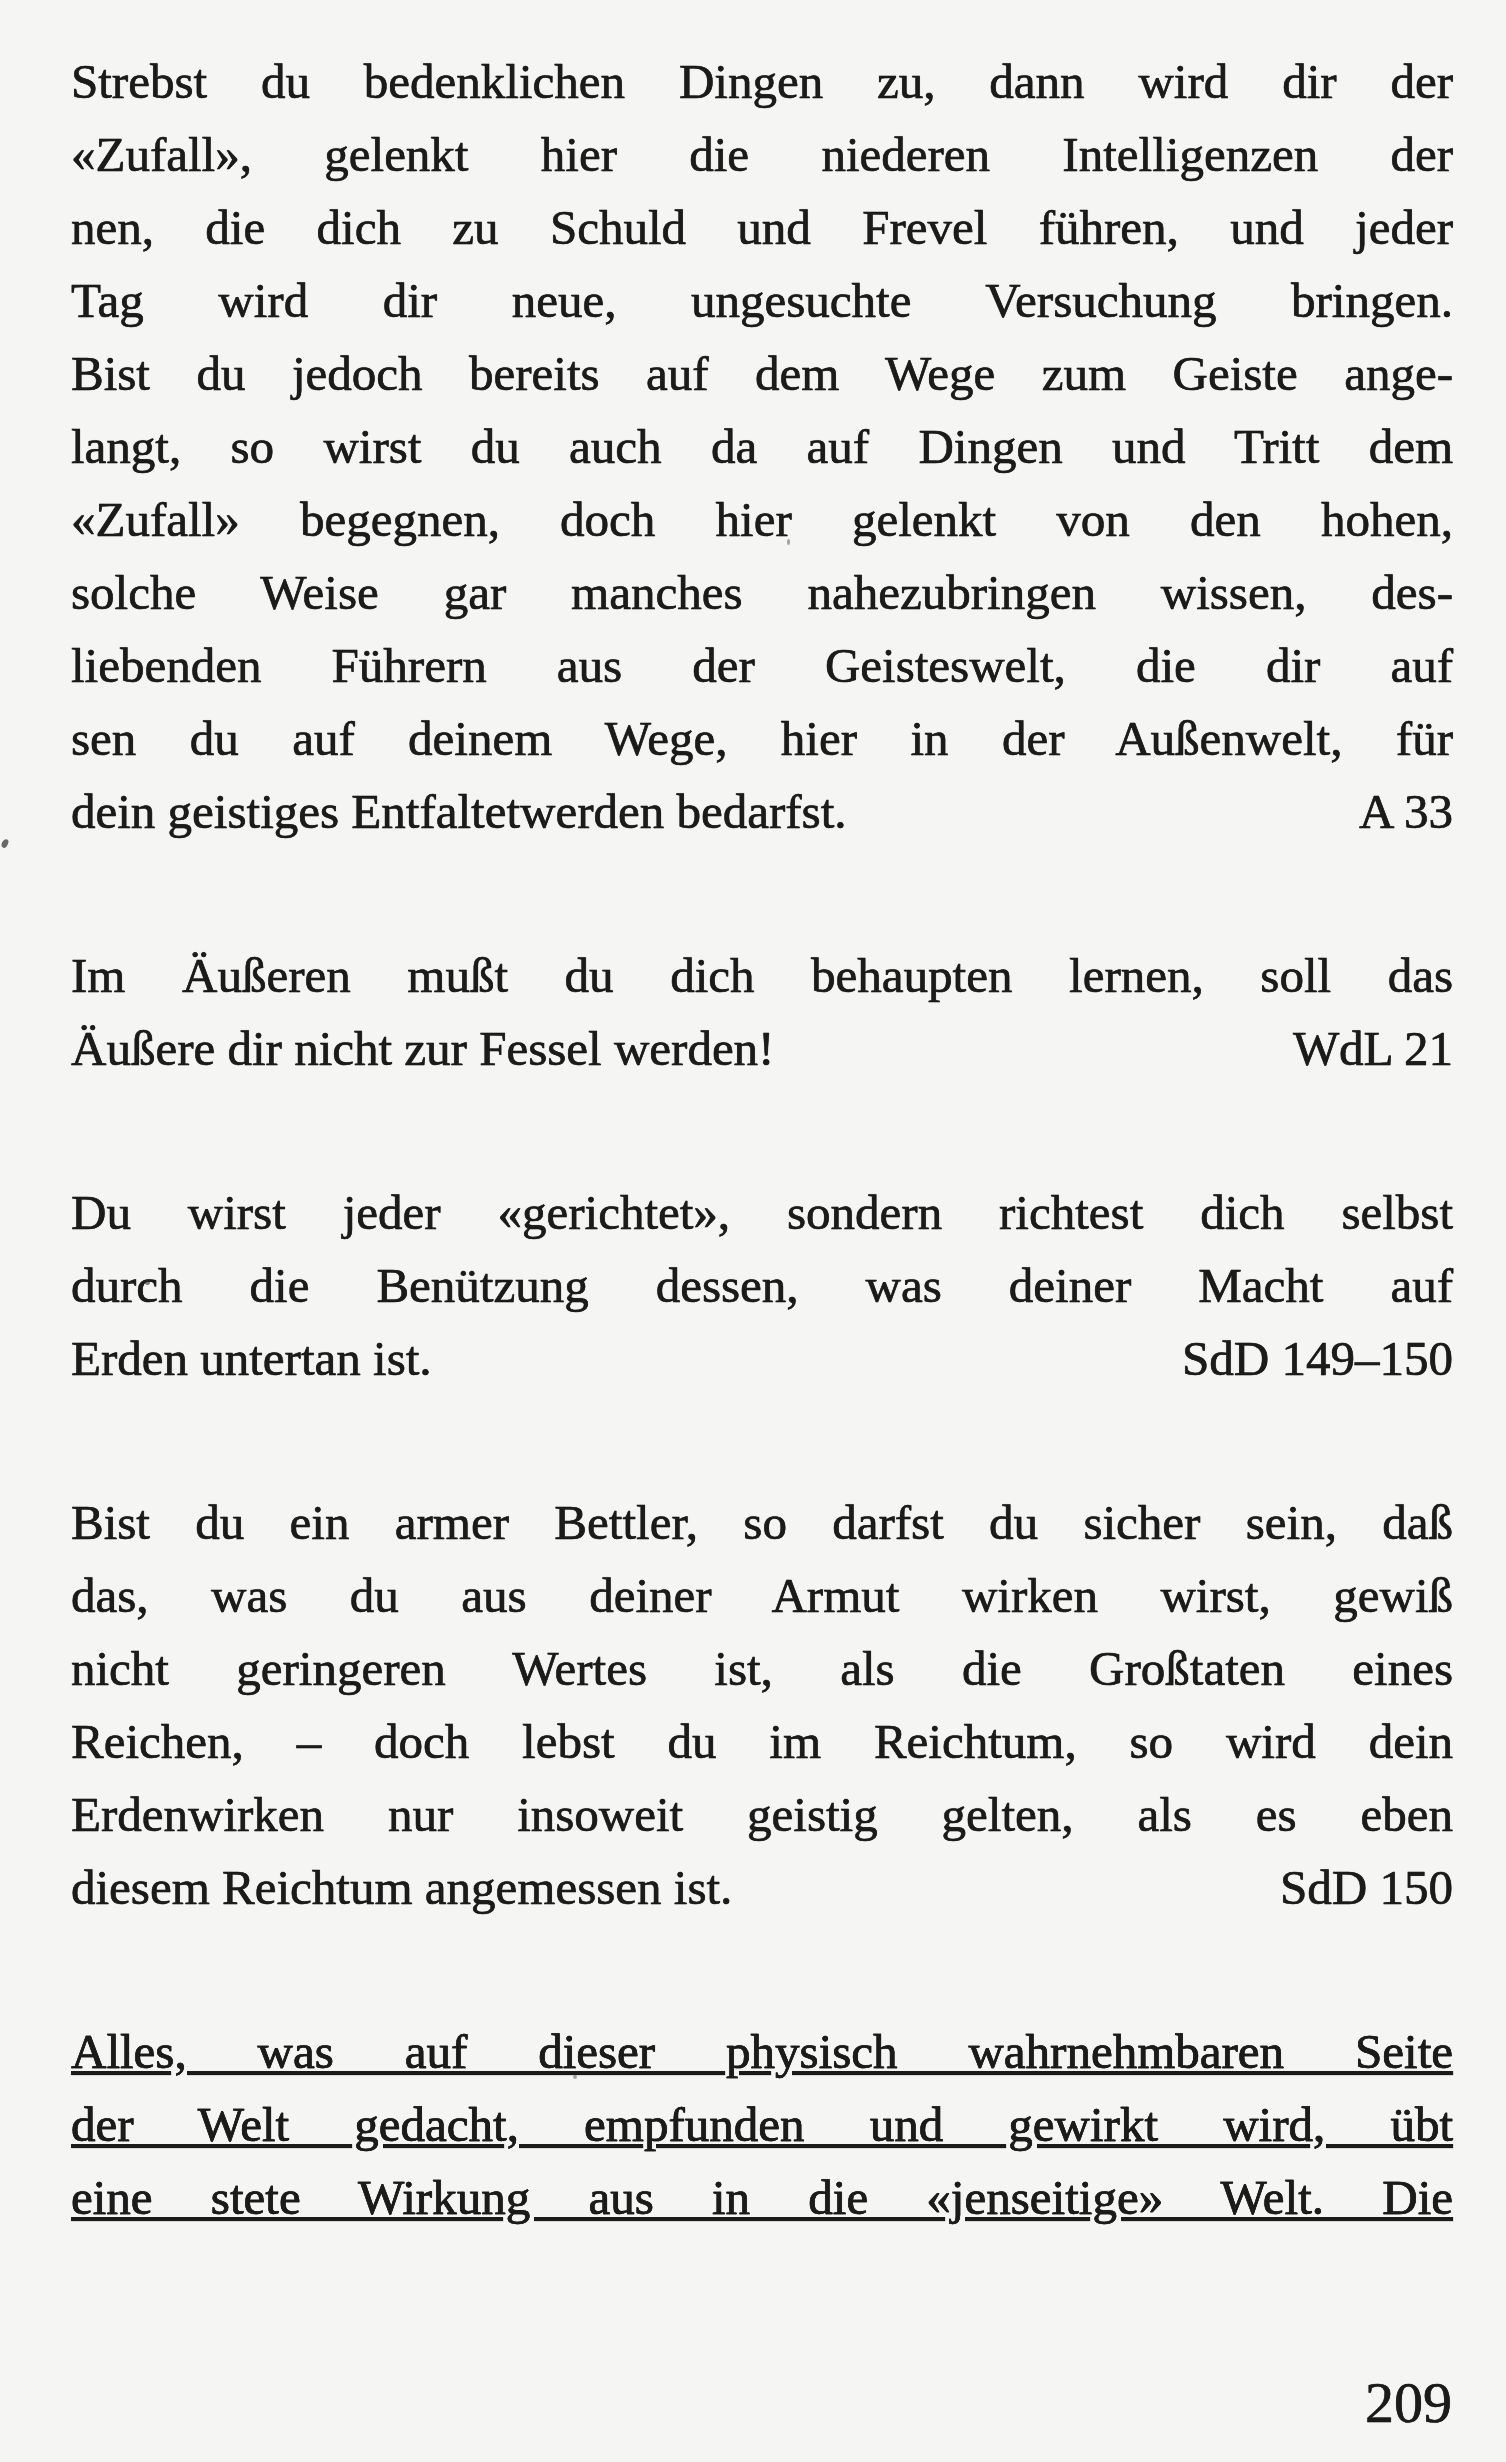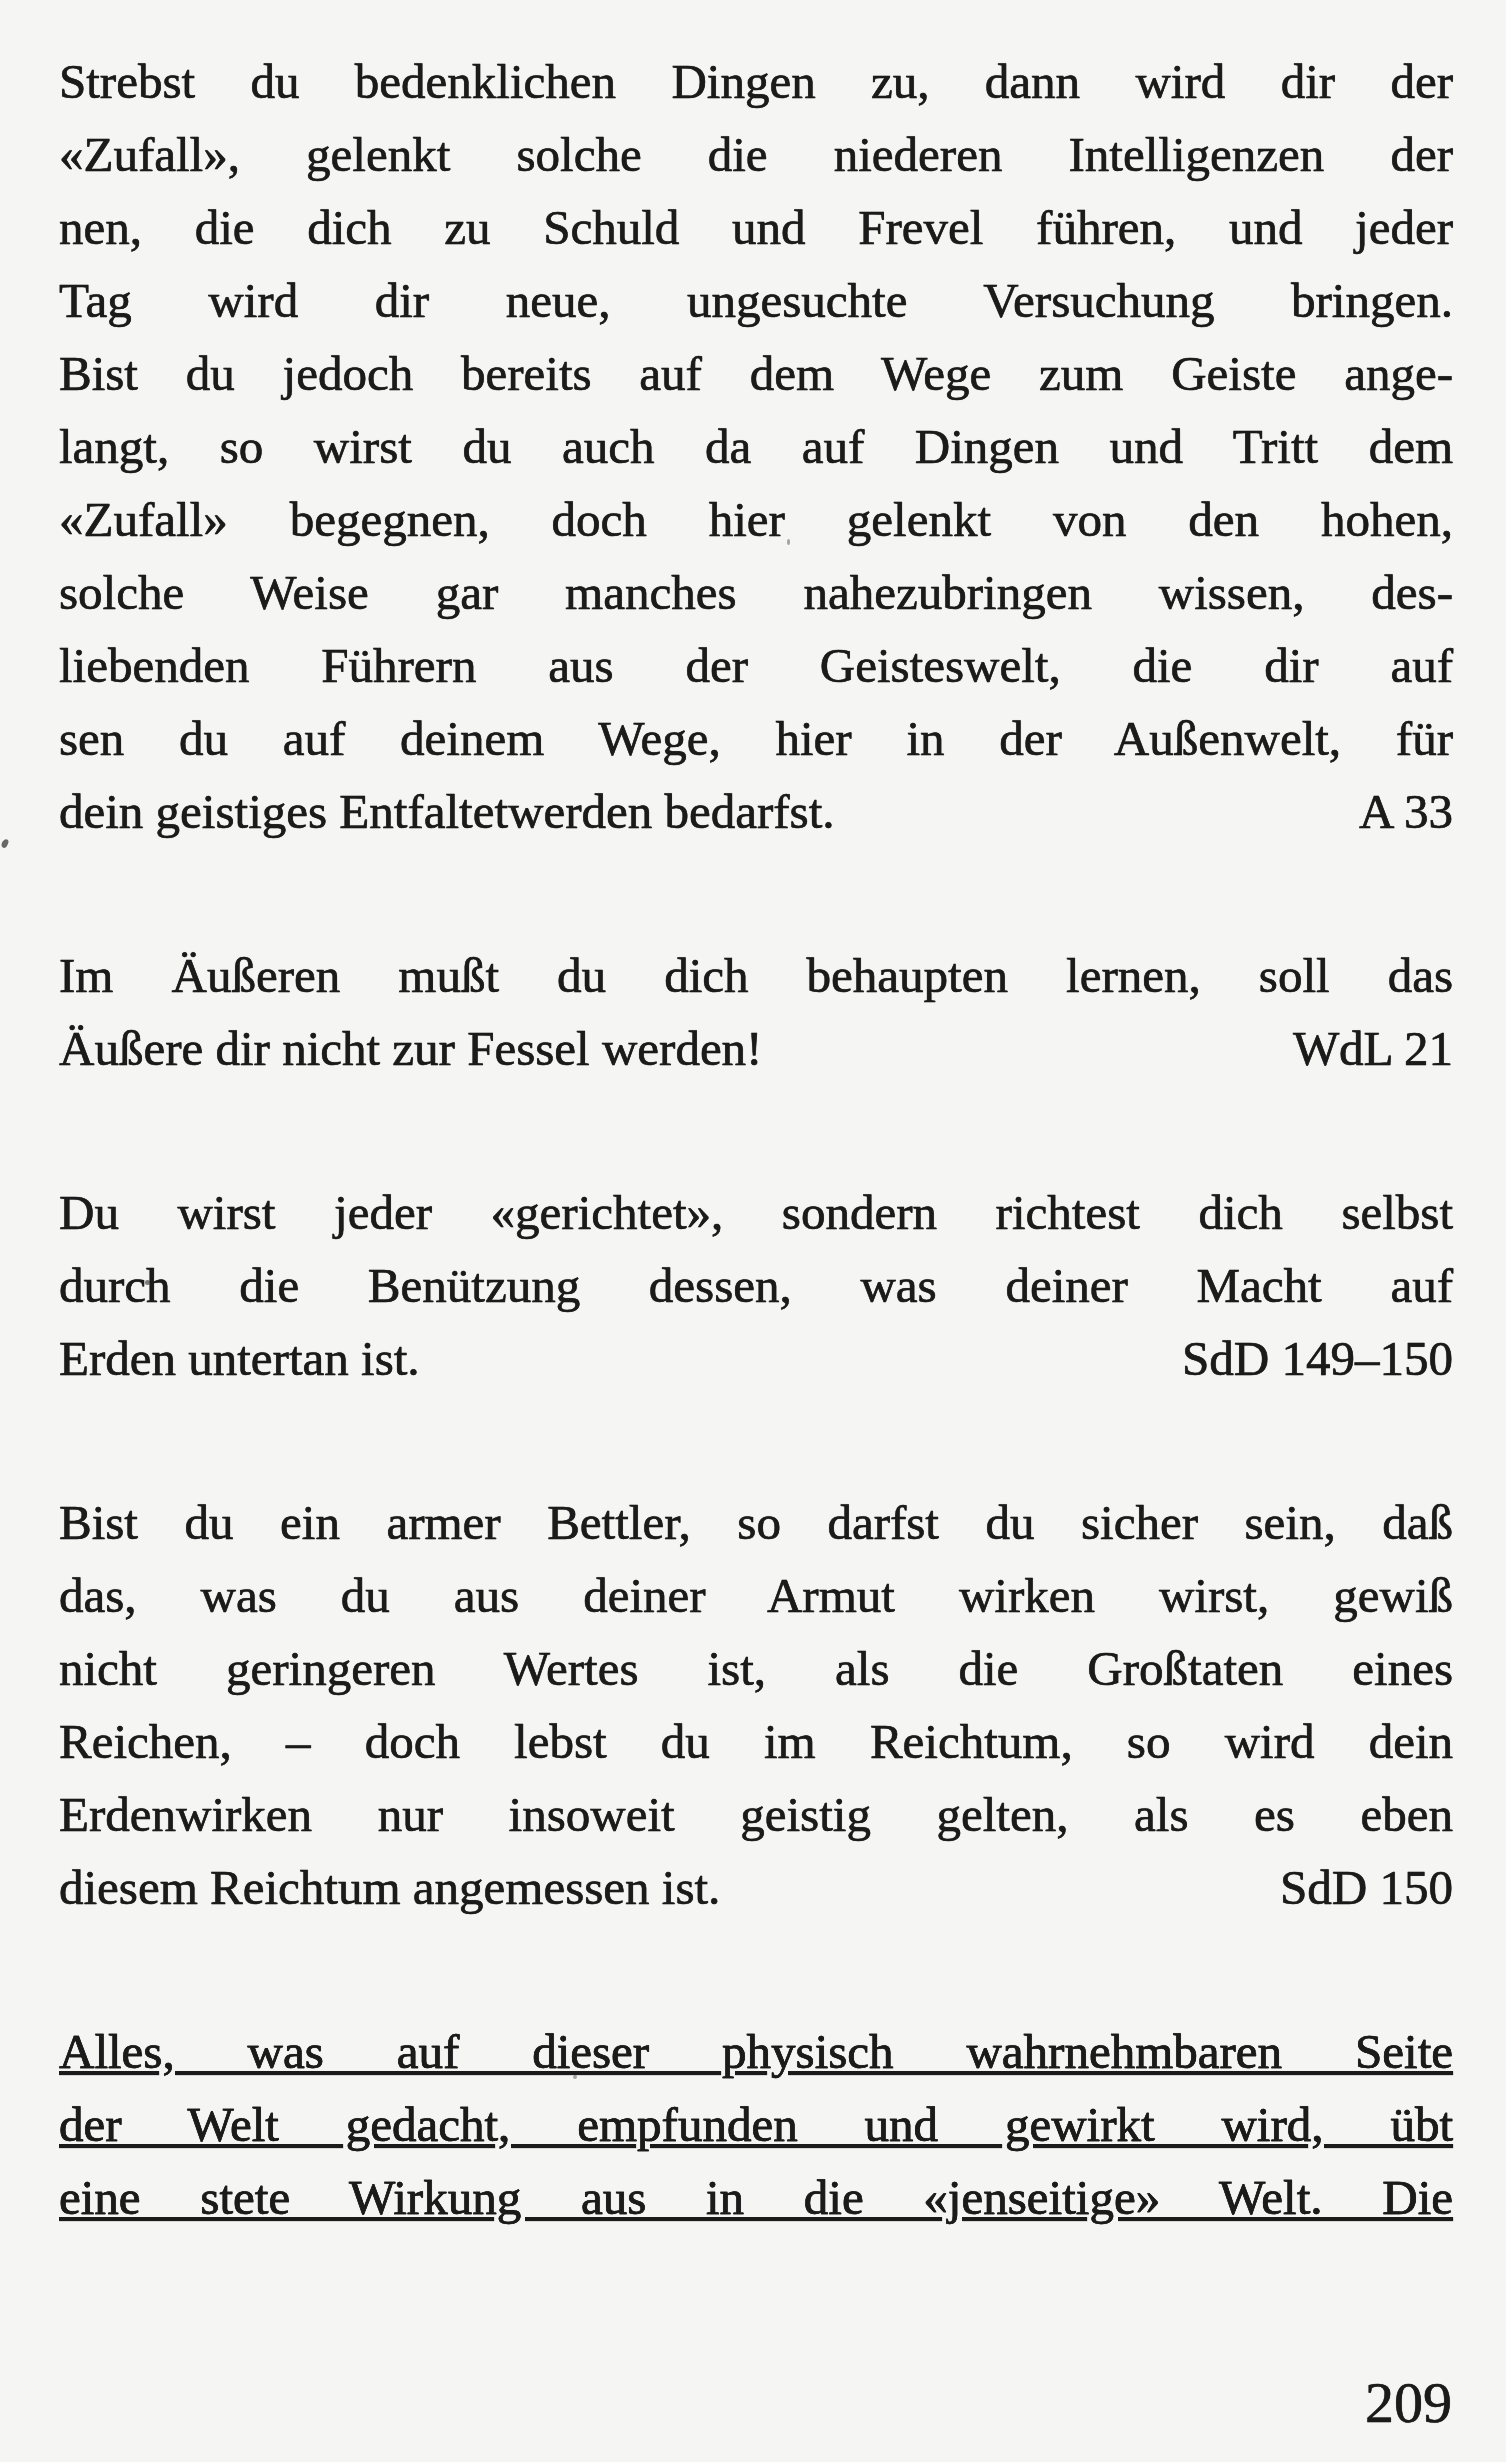--- a/index.html
+++ b/index.html
@@ -22,21 +22,21 @@
     text-shadow: 0 0 0.8px rgba(20, 20, 20, 0.65), 0.3px 0.3px 0.5px rgba(20, 20, 20, 0.45);
     -webkit-text-stroke: 0.5px currentColor;
   }
   .textblock {
     position: absolute;
     left: 59px;
     top: 45px;
     width: 1394px;
   }
   .para {
-    margin: 0 0 91px 0;
+    margin: 0 0 91px 12px;
   }
   .para:last-child {
     margin-bottom: 0;
     text-decoration: underline;
   }
   .line {
     font-size: 49px;
     line-height: 73px;
     height: 73px;
     text-align: justify;
@@ -74,21 +74,21 @@
   .speck.s3 { left: 787px; top: 539px;  width: 3.1px; height: 6.2px;  opacity: 0.4; }
   .speck.s4 { left: 573px;  top: 2075px; width: 3.8px; height: 3.8px;  opacity: 0.4; }
 </style>
 </head>
 <body style="background: rgb(245, 245, 243);">
 
 <div class="page" style="color: rgb(27, 27, 27);">
   <div class="textblock" id="textblock">
       <div class="para">
         <div class="line">Strebst du bedenklichen Dingen zu, dann wird dir der</div>
-        <div class="line">«Zufall», gelenkt solche die niederen Intelligenzen der</div>
+        <div class="line">«Zufall», gelenkt hier die niederen Intelligenzen der</div>
         <div class="line">nen, die dich zu Schuld und Frevel führen, und jeder</div>
         <div class="line">Tag wird dir neue, ungesuchte Versuchung bringen.</div>
         <div class="line">Bist du jedoch bereits auf dem Wege zum Geiste ange-</div>
         <div class="line">langt, so wirst du auch da auf Dingen und Tritt dem</div>
         <div class="line">«Zufall» begegnen, doch hier gelenkt von den hohen,</div>
         <div class="line">solche Weise gar manches nahezubringen wissen, des-</div>
         <div class="line">liebenden Führern aus der Geisteswelt, die dir auf</div>
         <div class="line">sen du auf deinem Wege, hier in der Außenwelt, für</div>
         <div class="line lastline">
           <span>dein geistiges Entfaltetwerden bedarfst.</span>

